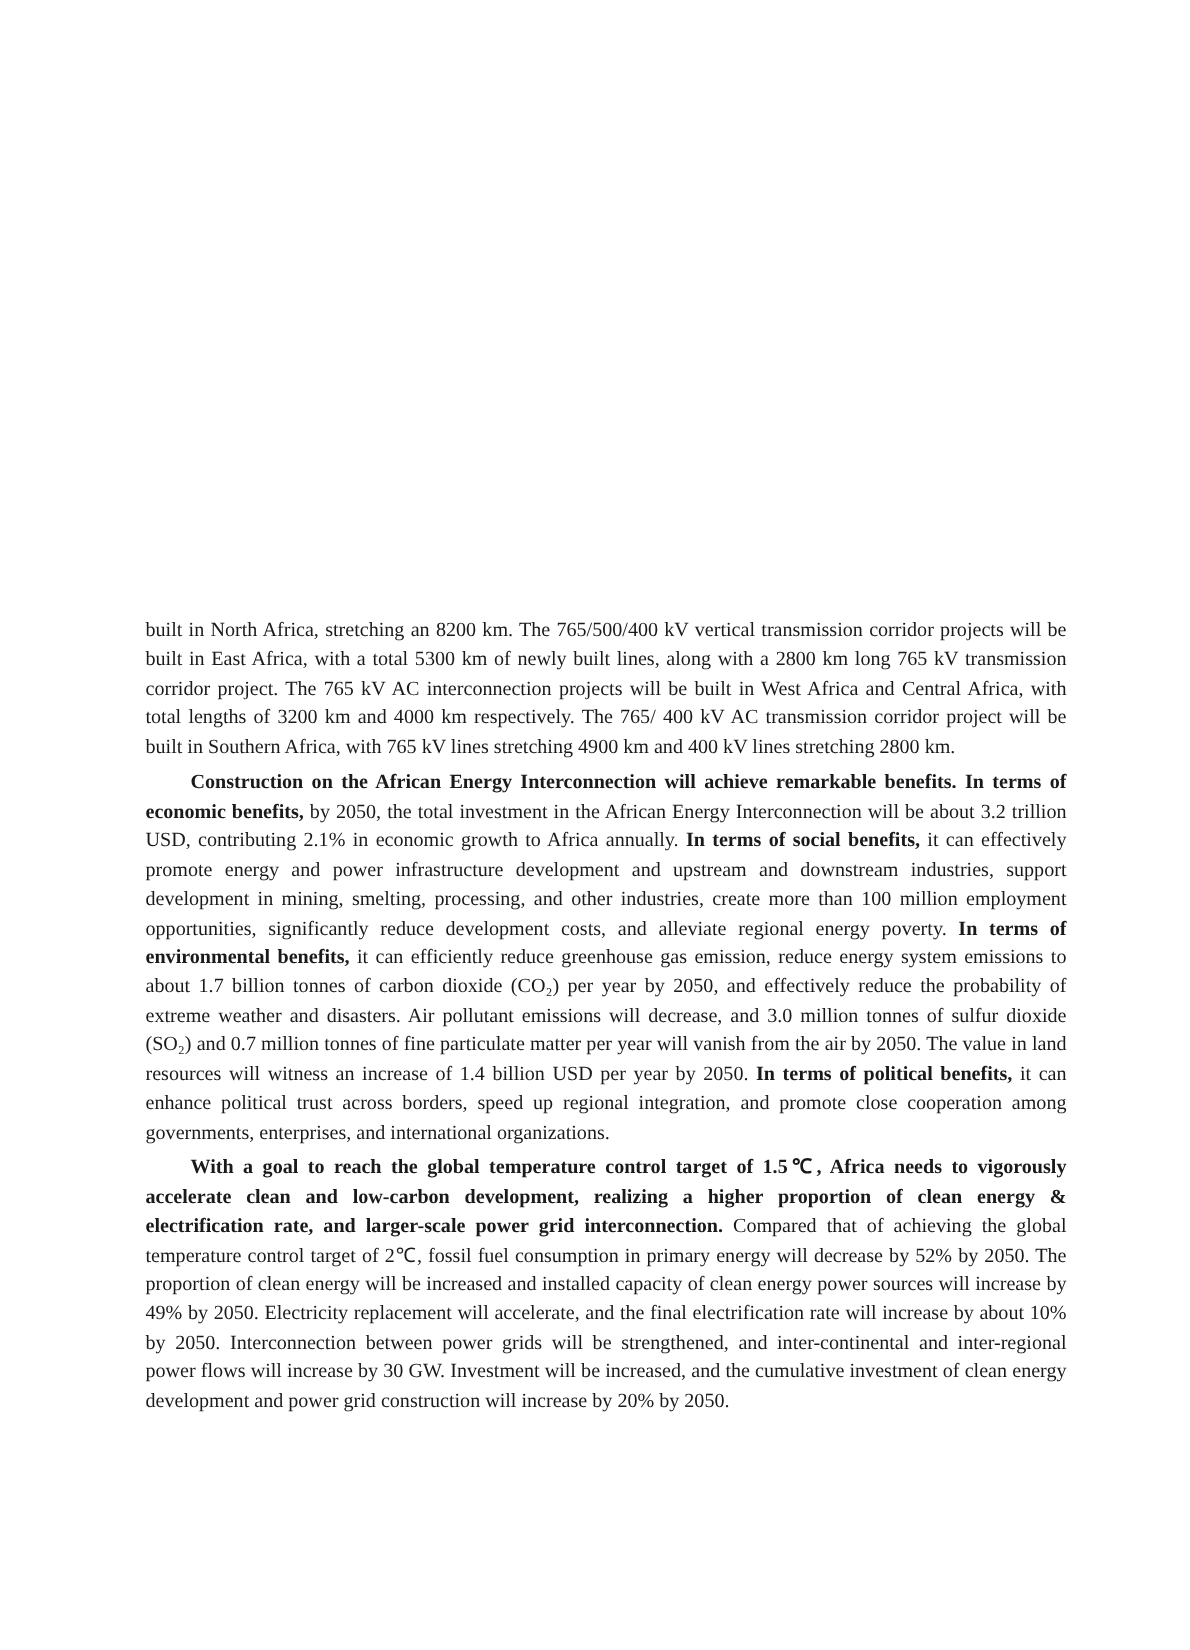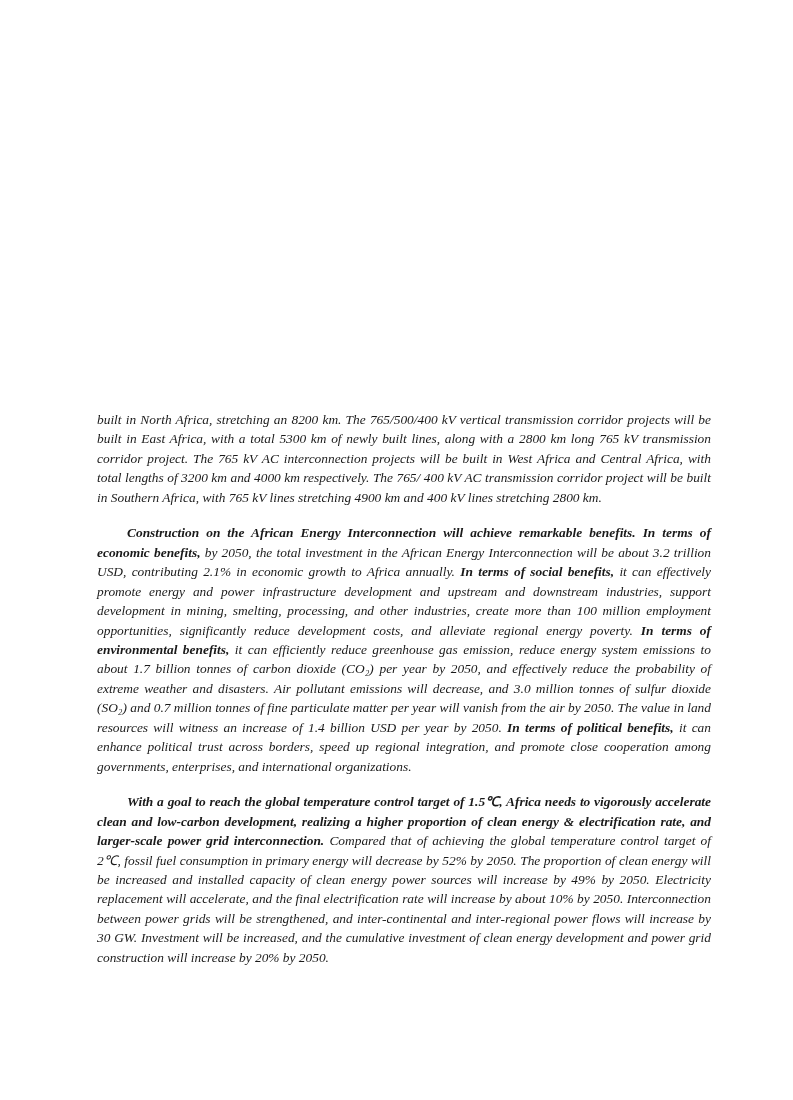--- a/index.html
+++ b/index.html
@@ -7,24 +7,23 @@
   .page {
     position: absolute;
     left: 97px;
     top: 410px;
     width: 614px;
     font-family: "Liberation Serif", serif;
     font-size: 13.4px;
     line-height: 19.45px;
     color: #1a1a1a;
     text-align: justify;
-    font-style: italic;
   }
   .para { margin: 0; }
-  .para + .para { margin-top: 16px; }
+  .para + .para { margin-top: 4px; }
   .indent { text-indent: 30px; }
   .b { font-weight: bold; }
 </style>
 </head>
 <body>
 
 <div class="page">
   <p class="para">
     <span>built in North Africa, stretching an 8200 km. The 765/500/400 kV vertical transmission corridor projects will be built in East Africa, with a total 5300 km of newly built lines, along with a 2800 km long 765 kV transmission corridor project. The 765 kV AC interconnection projects will be built in West Africa and Central Africa, with total lengths of 3200 km and 4000 km respectively. The 765/ 400 kV AC transmission corridor project will be built in Southern Africa, with 765 kV lines stretching 4900 km and 400 kV lines stretching 2800 km.</span>
   </p>

